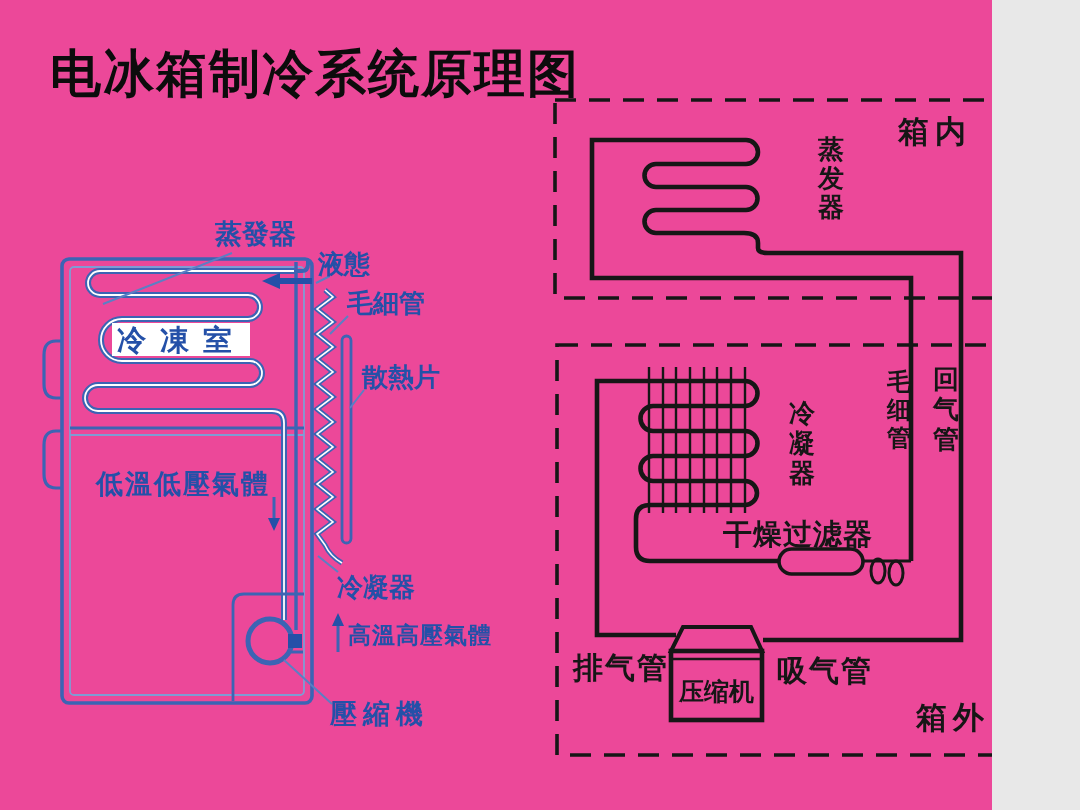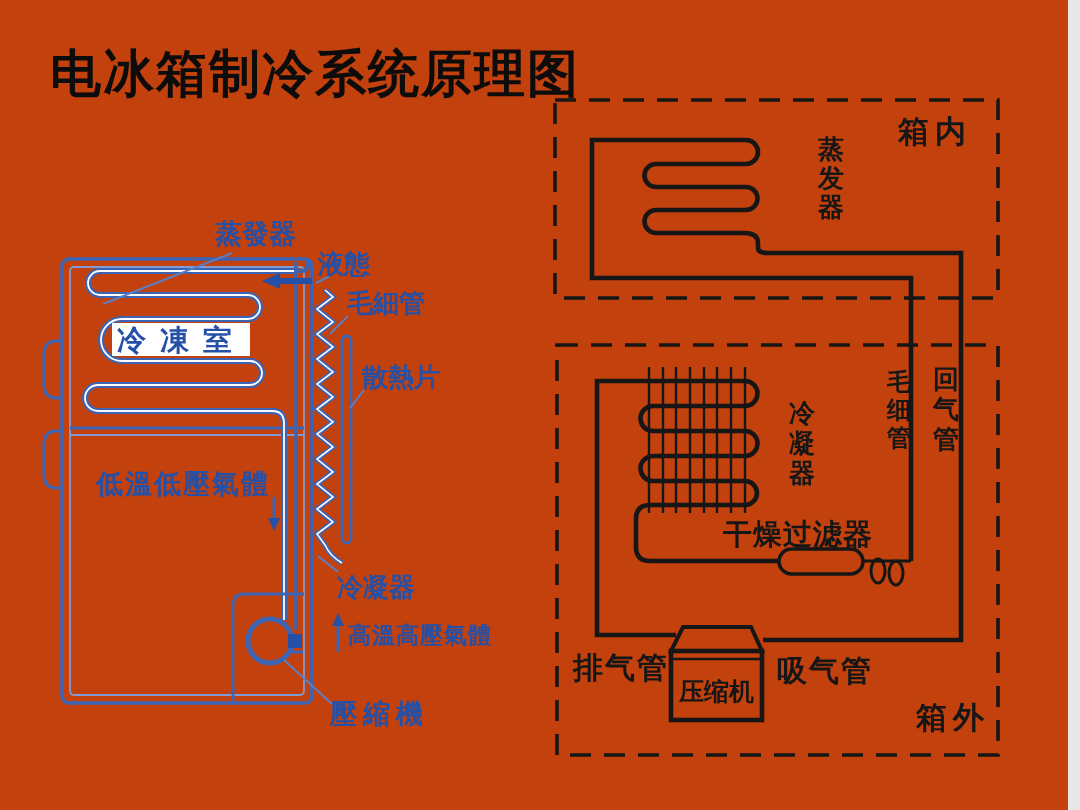--- a/index.html
+++ b/index.html
@@ -1,16 +1,16 @@
 <!DOCTYPE html>
 <html><head>
 <meta charset="utf-8">
 <style>
   html,body{margin:0;padding:0;background:#e8e8e8;}
-  .page{position:relative;width:1068px;height:810px;background:#c2410c;overflow:hidden;
+  .page{position:relative;width:992px;height:810px;background:#ec4899;overflow:hidden;
         font-family:"Liberation Sans",sans-serif;}
   svg{position:absolute;left:0;top:0;}
   text{font-family:"Liberation Sans",sans-serif;font-weight:bold;}
   .title-t{font-size:51px;letter-spacing:2px;fill:#0c0c0c;}
   .blab{fill:#2450a8;}
   .klab{fill:#161616;}
   .bline{stroke:#3c64b4;fill:none;}
   .bcore{stroke:#ffffff;fill:none;}
   .kline{stroke:#161616;fill:none;}
   .ptr{stroke:#5b7fc4;stroke-width:2;fill:none;}

